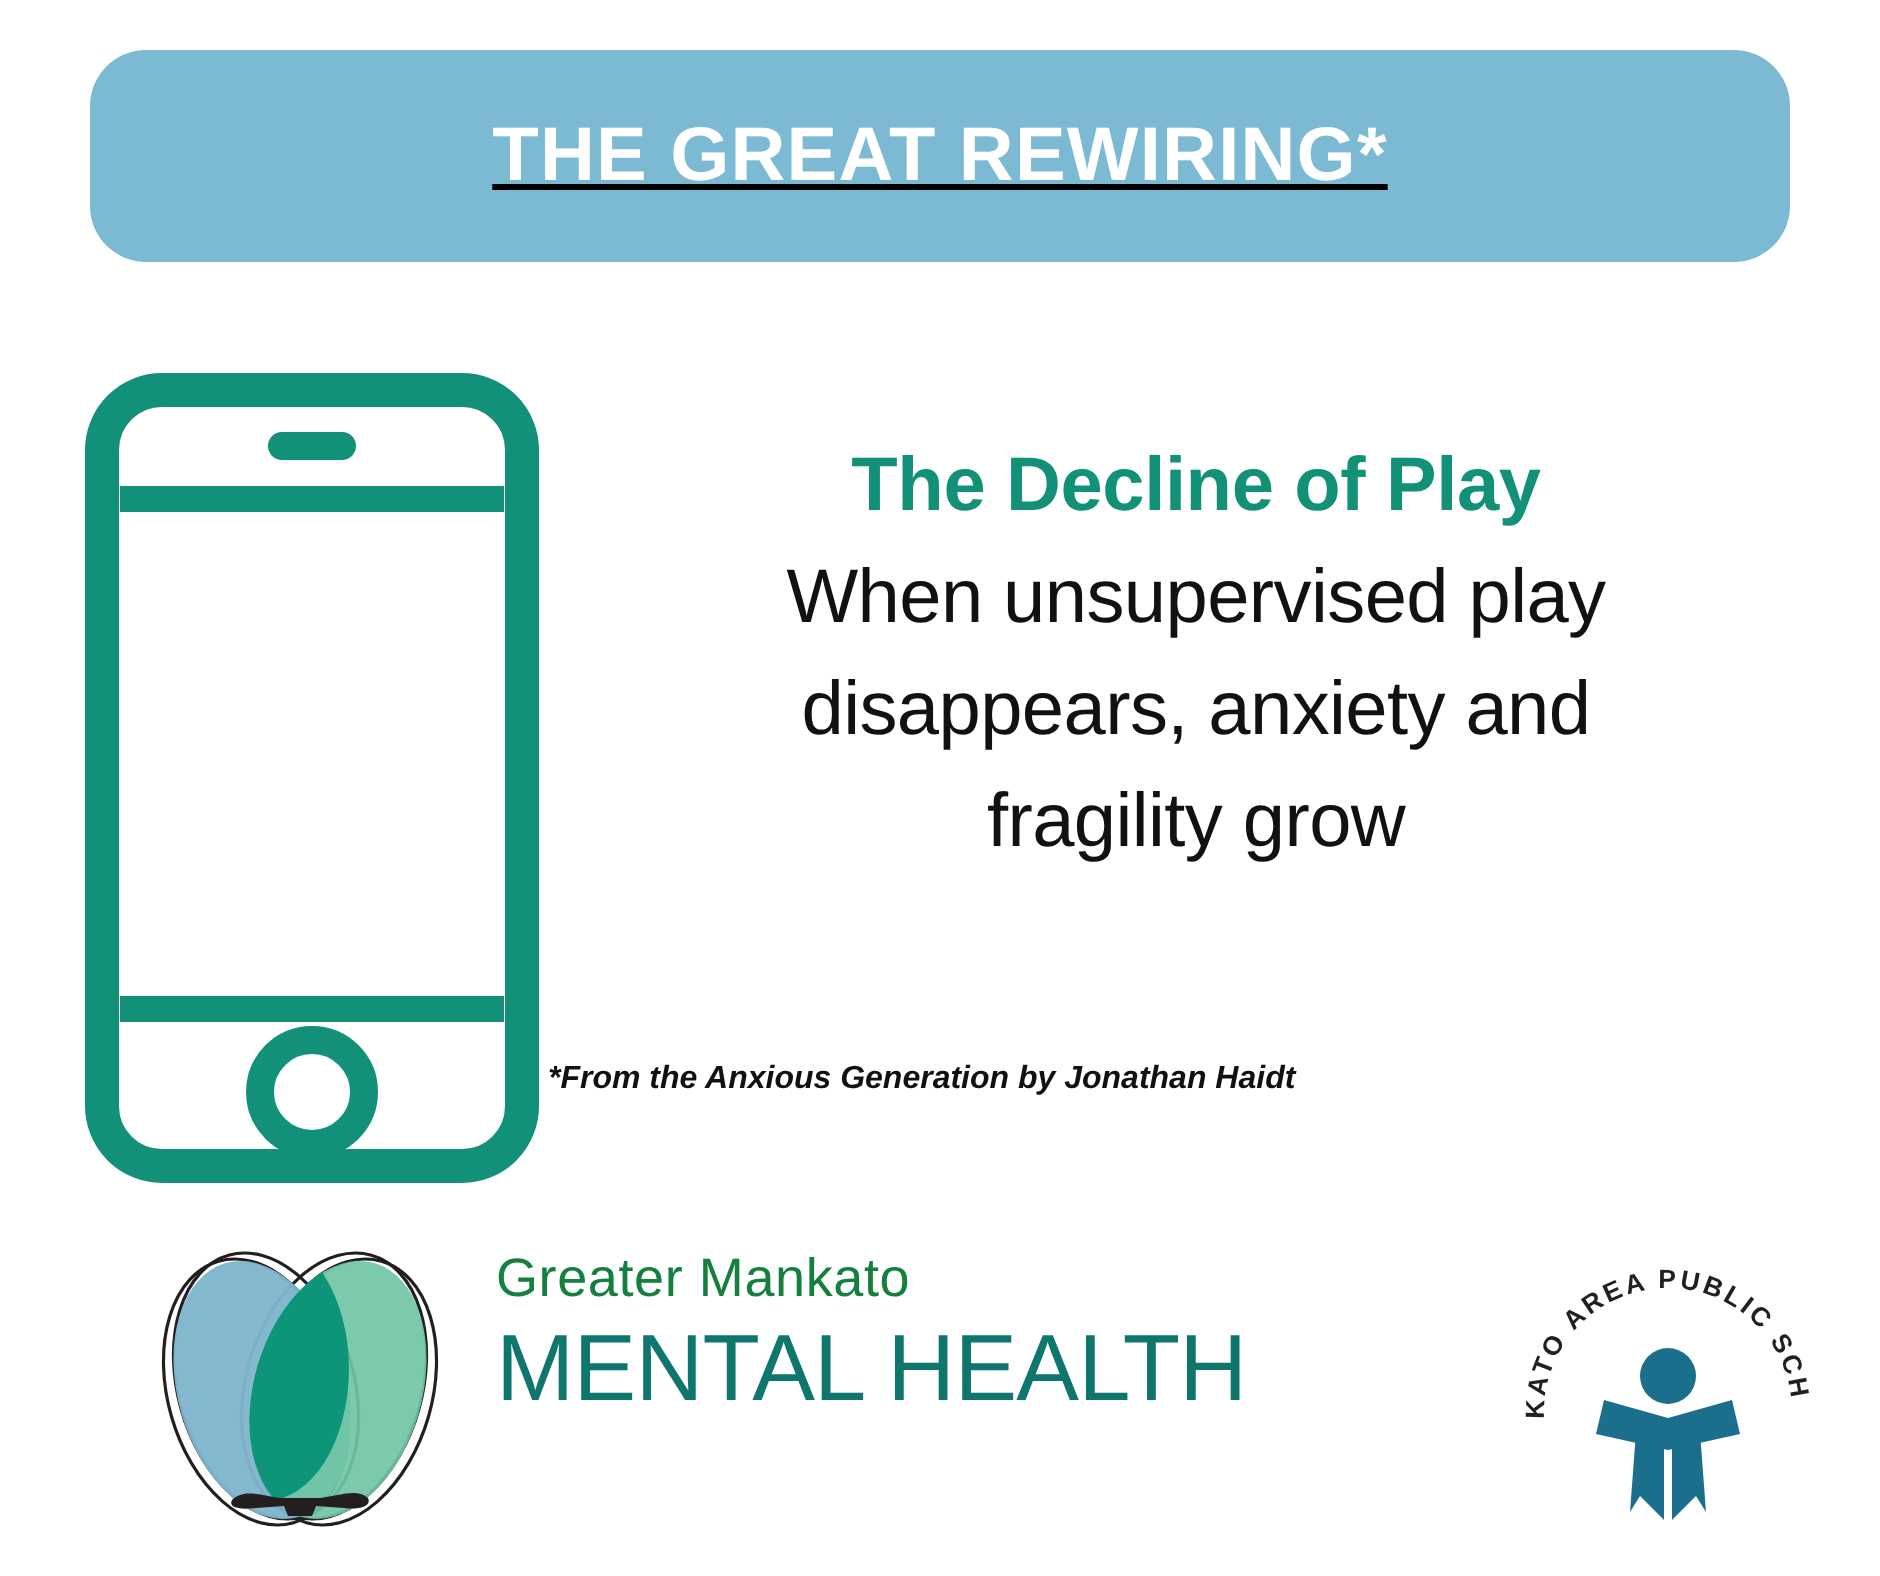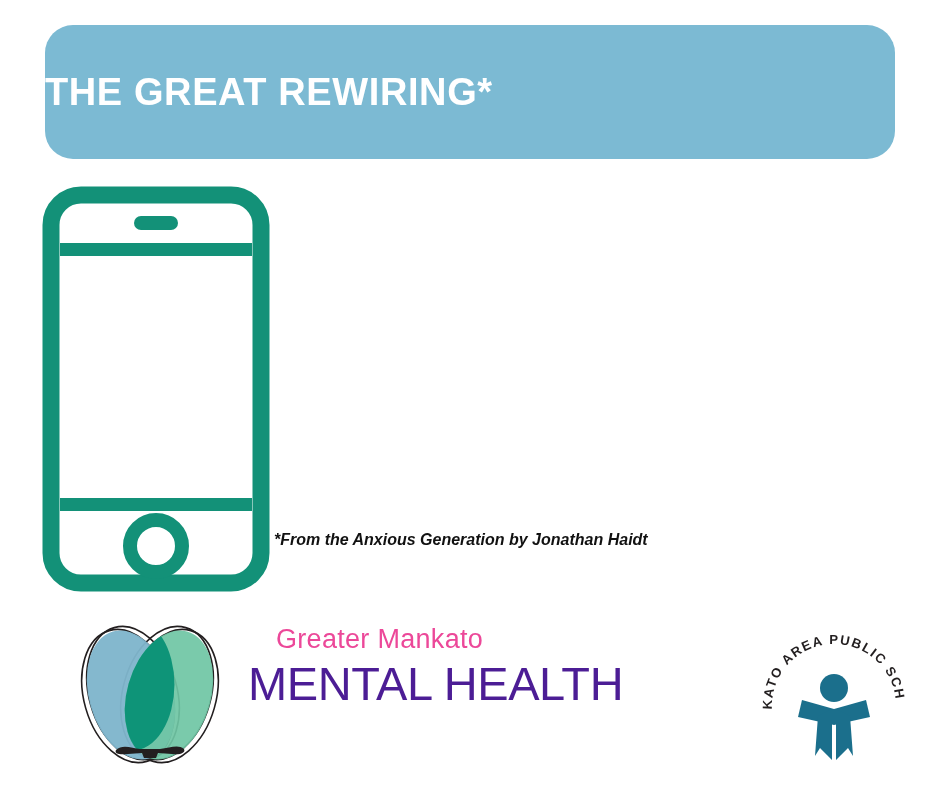--- a/index.html
+++ b/index.html
@@ -18,26 +18,27 @@
     background: #ffffff;
     overflow: hidden;
   }
 
   
   .banner {
     position: absolute;
     left: 45px;
     top: 25px;
     width: 850px;
-    height: 134px;
+    height: 106px;
     background: #7cbad3;
     border-radius: 28px;
     display: flex;
     align-items: center;
-    justify-content: flex-start;
+    justify-content: center;
+    text-decoration: underline;
   }
   .banner-title {
     color: #ffffff;
     font-family: "Liberation Sans", sans-serif;
     font-size: 38px;
     font-weight: bold;
     letter-spacing: 0.6px;
     text-align: center;
     line-height: 1;
   }
@@ -107,31 +108,30 @@
     width: 180px;
     height: 148px;
     flex: 0 0 auto;
   }
   .mhh-mark svg { display: block; }
   .mhh-words {
     margin-left: 8px;
     padding-top: 4px;
   }
   .mhh-sub {
-    color: #ec4899;
+    color: #15803d;
     font-family: "Liberation Sans", sans-serif;
     font-size: 27px;
     font-weight: normal;
     letter-spacing: 0.3px;
     line-height: 1;
     margin-bottom: 6px;
-    margin-left: 28px;
   }
   .mhh-main {
-    color: #4c1d95;
+    color: #0f766e;
     font-family: "Liberation Sans", sans-serif;
     font-size: 47px;
     font-weight: normal;
     letter-spacing: -0.4px;
     line-height: 1.08;
   }
   .mhh-main .mhh-line { display: block; }
 
   
   .maps-logo {
@@ -160,20 +160,28 @@
       <rect x="92" y="30" width="44" height="14" rx="7" ry="7" fill="#139178"></rect>
 
       <rect x="18" y="57" width="192" height="13" fill="#139178"></rect>
 
       <rect x="18" y="312" width="192" height="13" fill="#139178"></rect>
 
       <circle cx="114" cy="360" r="26" fill="none" stroke="#139178" stroke-width="14"></circle>
     </svg>
   </div>
 
+  <div class="text-col">
+    <div class="headline">The Decline of Play</div>
+    <div class="subhead">
+      <div>When unsupervised play</div>
+      <div>disappears, anxiety and</div>
+      <div>fragility grow</div>
+    </div>
+  </div>
 
   <div class="attribution">
     <span class="attr-line">*From the Anxious Generation by Jonathan Haidt</span>
   </div>
 
   <div class="mhh-logo">
     <div class="mhh-mark">
       <svg width="180" height="148" viewBox="0 0 180 148" aria-hidden="true">
 
         <g fill="none" stroke="#231f20" stroke-width="1.6">

